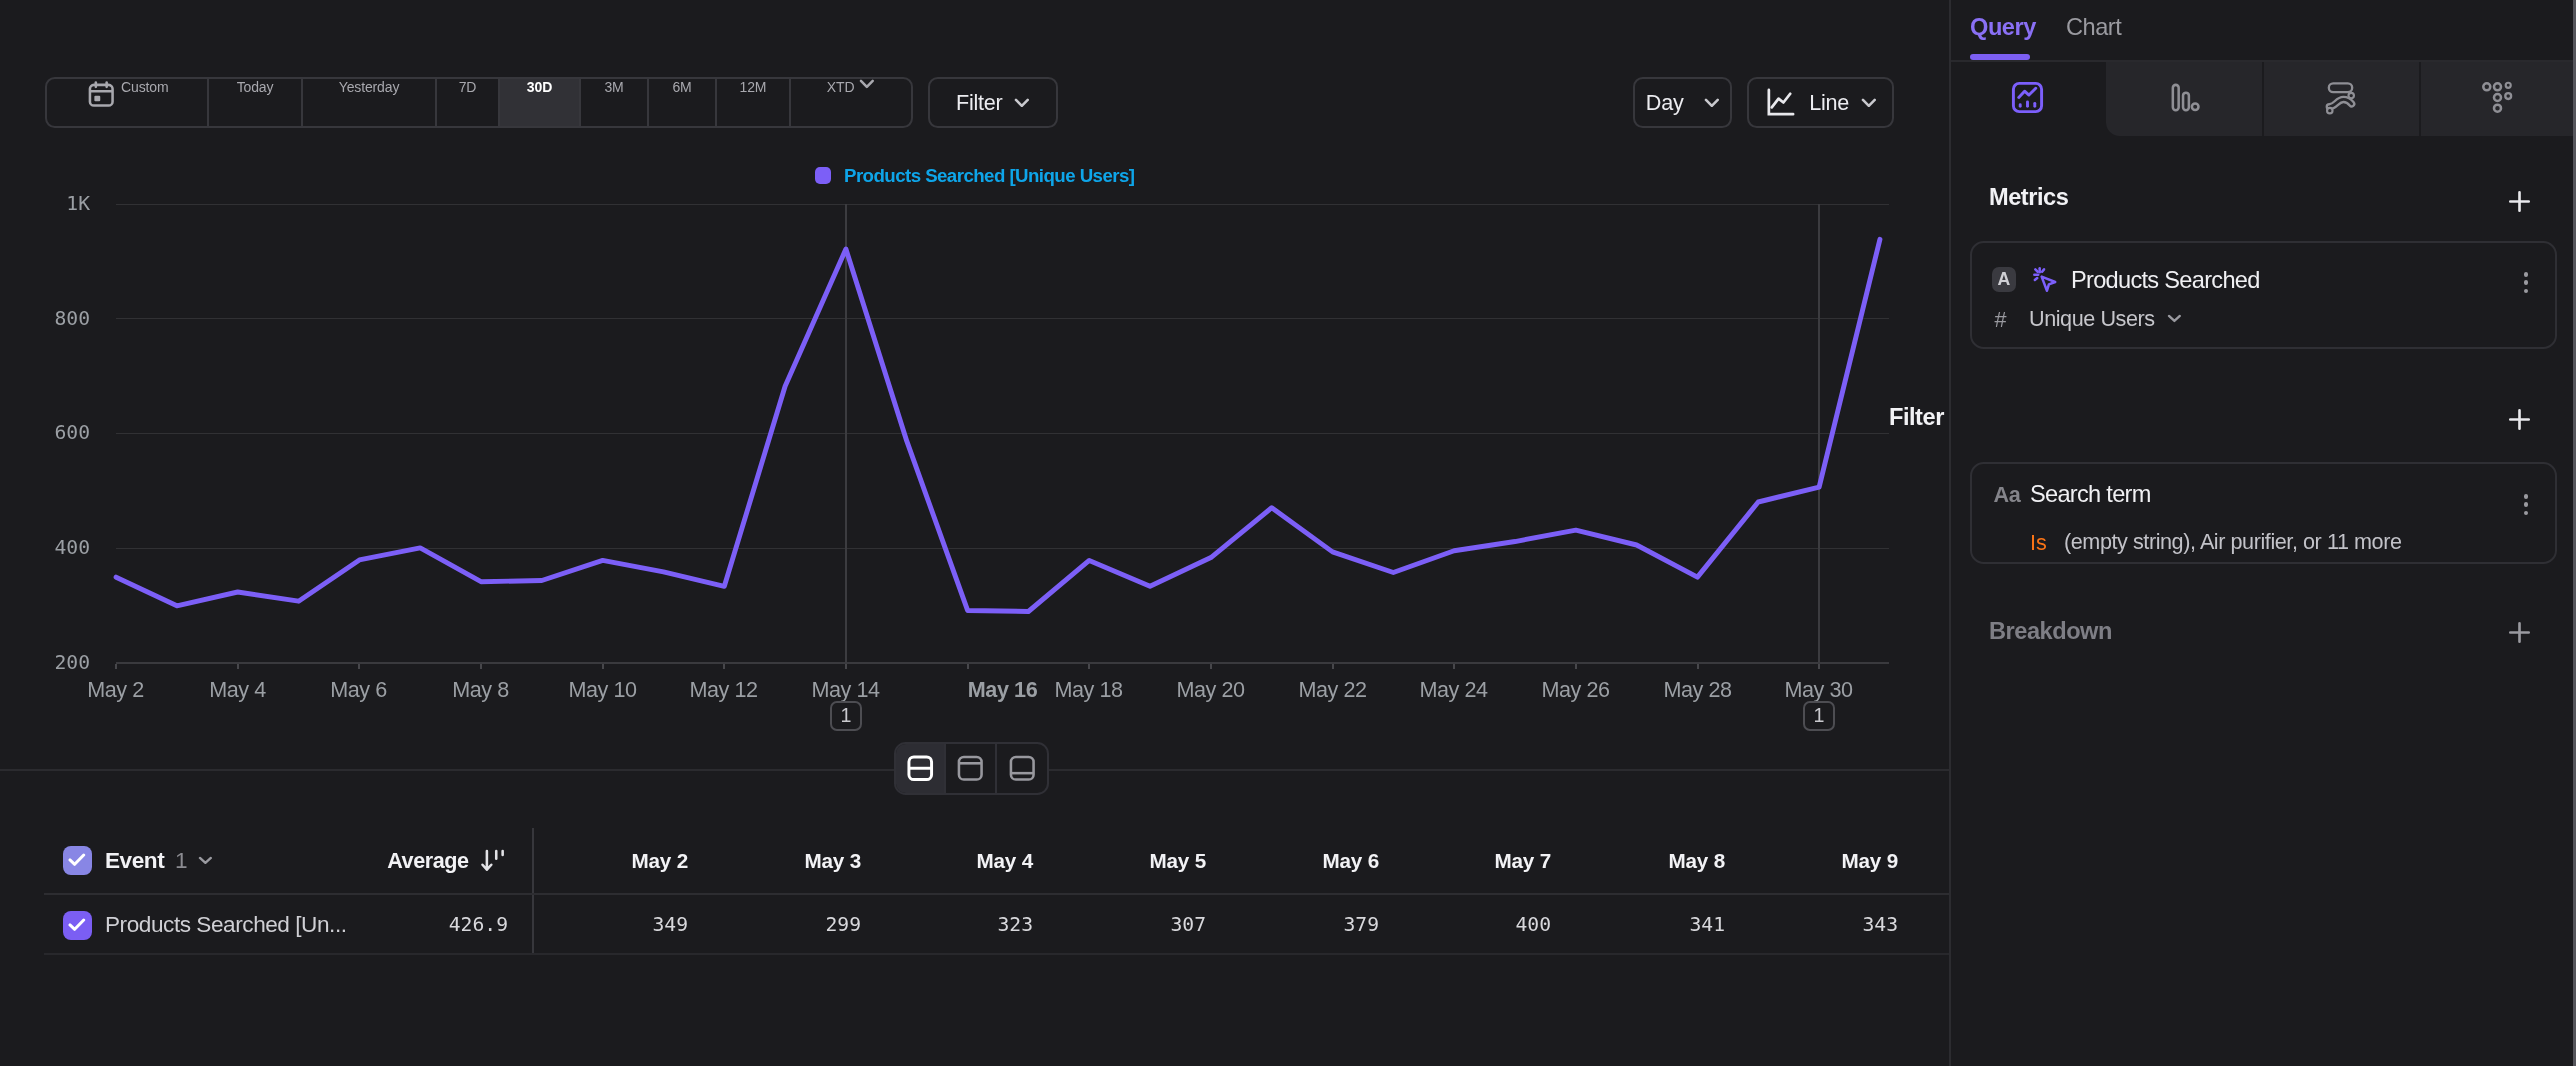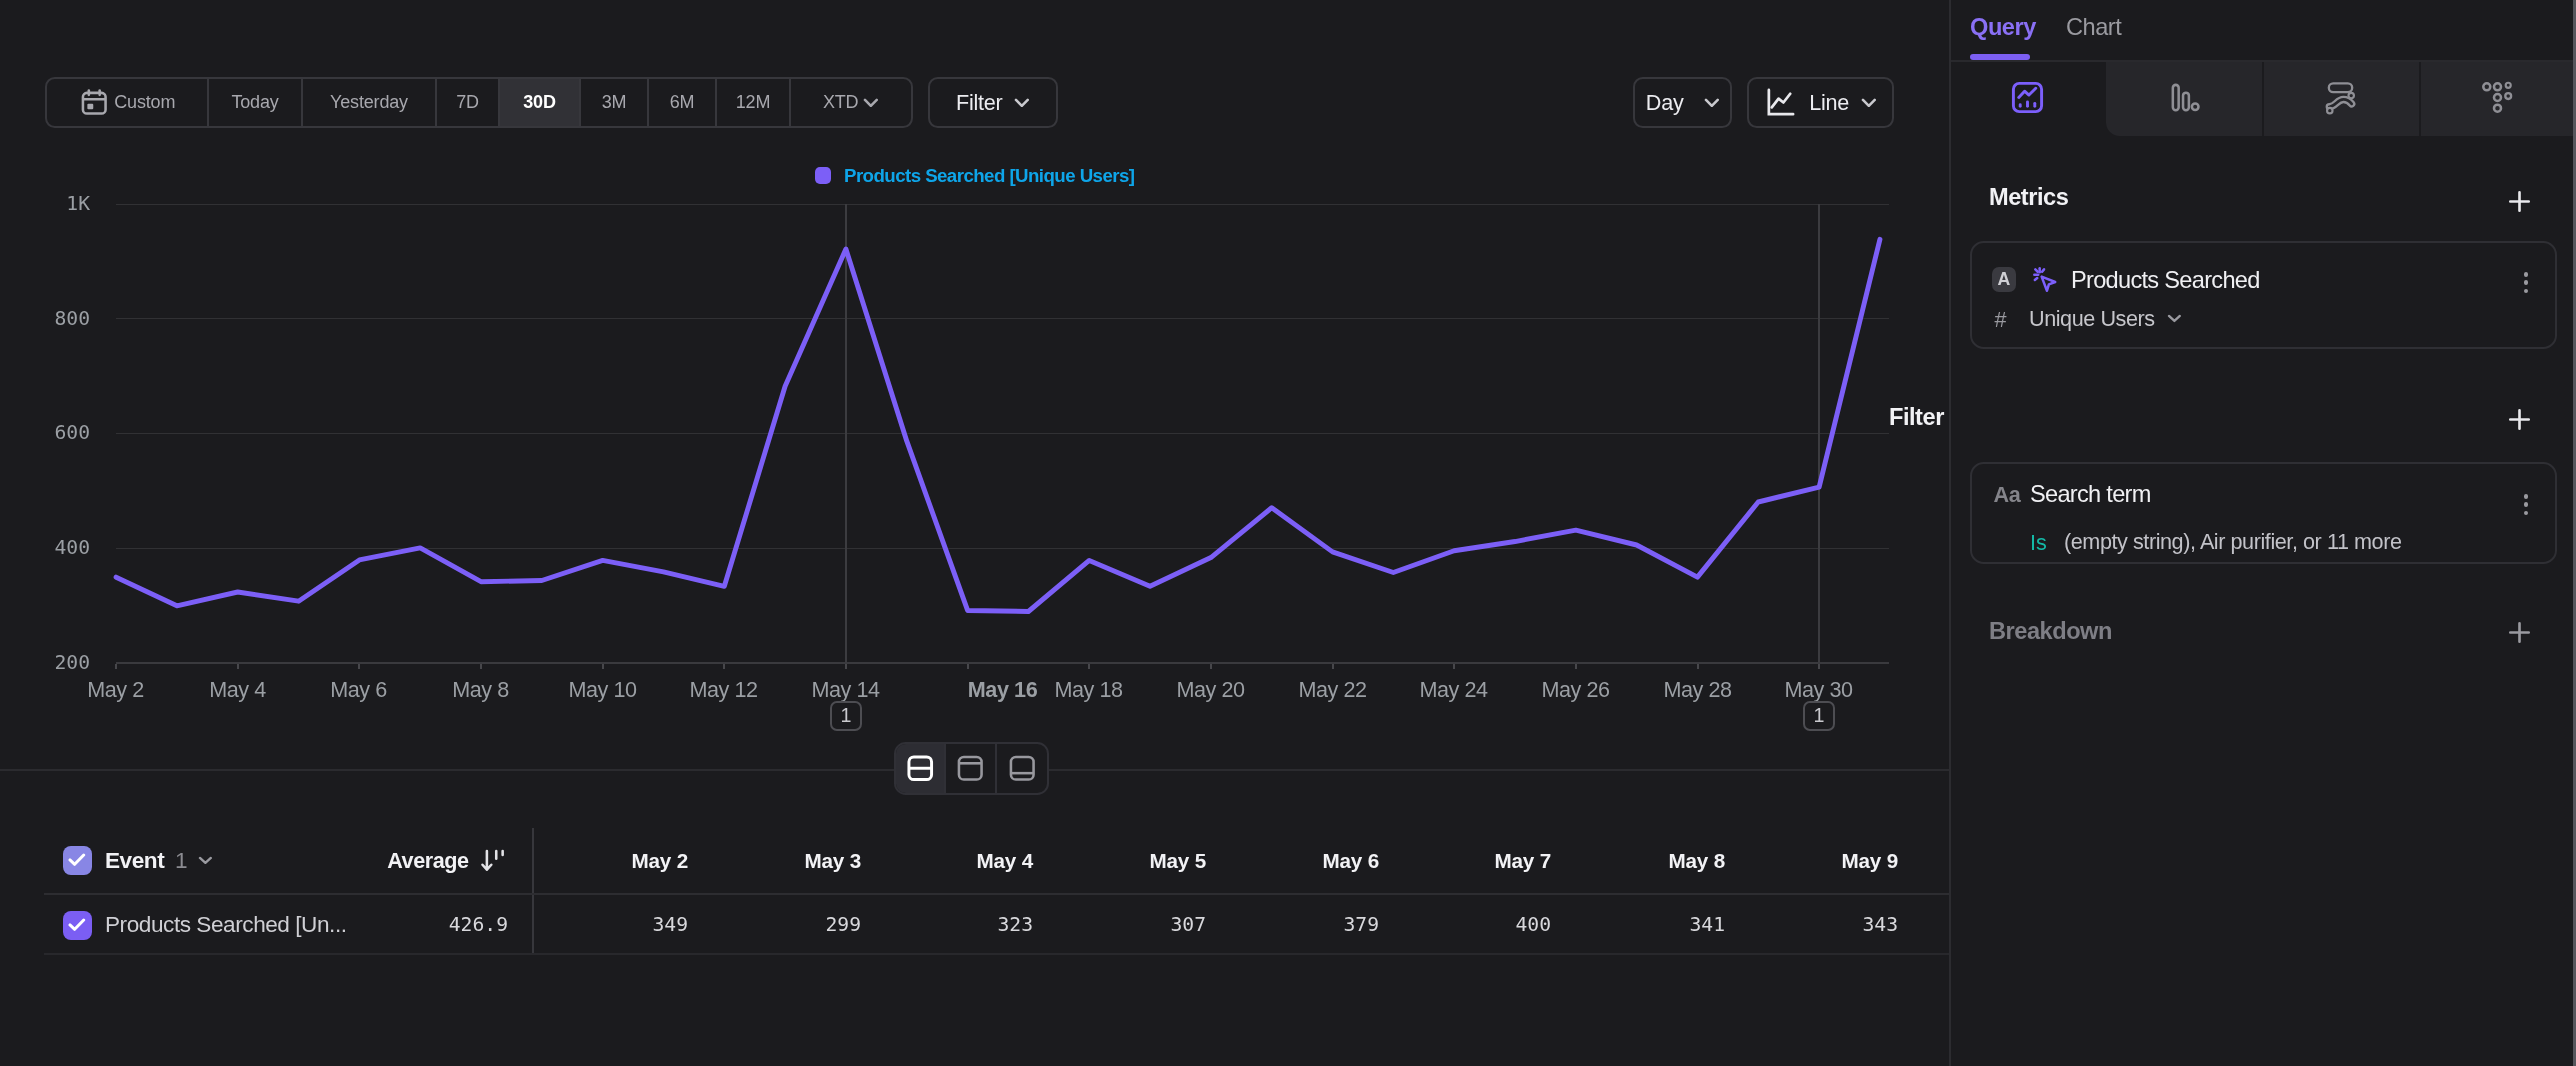--- a/index.html
+++ b/index.html
@@ -14,23 +14,23 @@
   .mono { font-family:"DejaVu Sans Mono", monospace; }
 
   
   #range-control {
     left:45px; top:77px; height:51px;
     display:flex; align-items:stretch;
     border:2px solid #37373c; border-radius:9.8px;
     overflow:hidden;
   }
   .seg {
-    display:flex; align-items:center; justify-content:center;
+    display:flex; justify-content:center;
     gap:5px;
-    color:#a8a8ae; font-size:18px; letter-spacing:-0.01em;
+    color:#a8a8ae; font-size:14px; letter-spacing:-0.01em;
     border-right:2px solid #37373c;
     cursor:pointer;
   }
   .seg:last-child { border-right:none; }
   .seg.selected { background:#313136; color:#ffffff; font-weight:700; }
   .btn {
     display:flex; align-items:center; justify-content:center; gap:11.8px;
     height:51px; border:2px solid #37373c; border-radius:9.8px;
     color:#ececf0; font-size:21.6px; letter-spacing:-0.01em; cursor:pointer;
   }
@@ -127,21 +127,21 @@
      background:#3a3a40; color:#cfcfd4; font-size:17.7px; font-weight:700;
      display:flex; align-items:center; justify-content:center; }
   #metric-event-icon { position:absolute; left:57px; top:20.7px; }
   #metric-name { position:absolute; left:99px; top:23.6px; font-size:23.6px; font-weight:500; color:#f0f0f3; letter-spacing:-0.03em; }
   #metric-hash { position:absolute; left:22.6px; top:64px; font-size:21.6px; color:#9a9aa0; }
   #metric-measure { position:absolute; left:57px; top:63px; font-size:21.6px; color:#c6c6cb; display:flex; align-items:center; gap:12.8px; letter-spacing:-0.02em; }
 
   #filter-card { top:462px; height:102px; }
   #filter-aa { position:absolute; left:21.6px; top:17.7px; font-size:21.6px; font-weight:700; color:#84848a; letter-spacing:-0.02em; }
   #filter-name { position:absolute; left:58px; top:16.7px; font-size:23.6px; font-weight:500; color:#f0f0f3; letter-spacing:-0.03em; }
-  #filter-op { position:absolute; left:58px; top:66px; font-size:21.6px; color:#14b8a6; }
+  #filter-op { position:absolute; left:58px; top:66px; font-size:21.6px; color:#f97316; }
   #filter-value { position:absolute; left:92px; top:65px; font-size:21.6px; color:#c2c2c8; letter-spacing:-0.02em; }
 </style>
 </head>
 <body>
 
 <div class="abs" id="range-control">
     <div class="seg" style="width: 162px;">
       <span style="display: flex;">
         <svg width="30.5" height="30.5" viewBox="0 0 31 31" fill="none">
           <rect x="4" y="6" width="23" height="21" rx="4" stroke="#a8a8ae" stroke-width="2.6"></rect>

